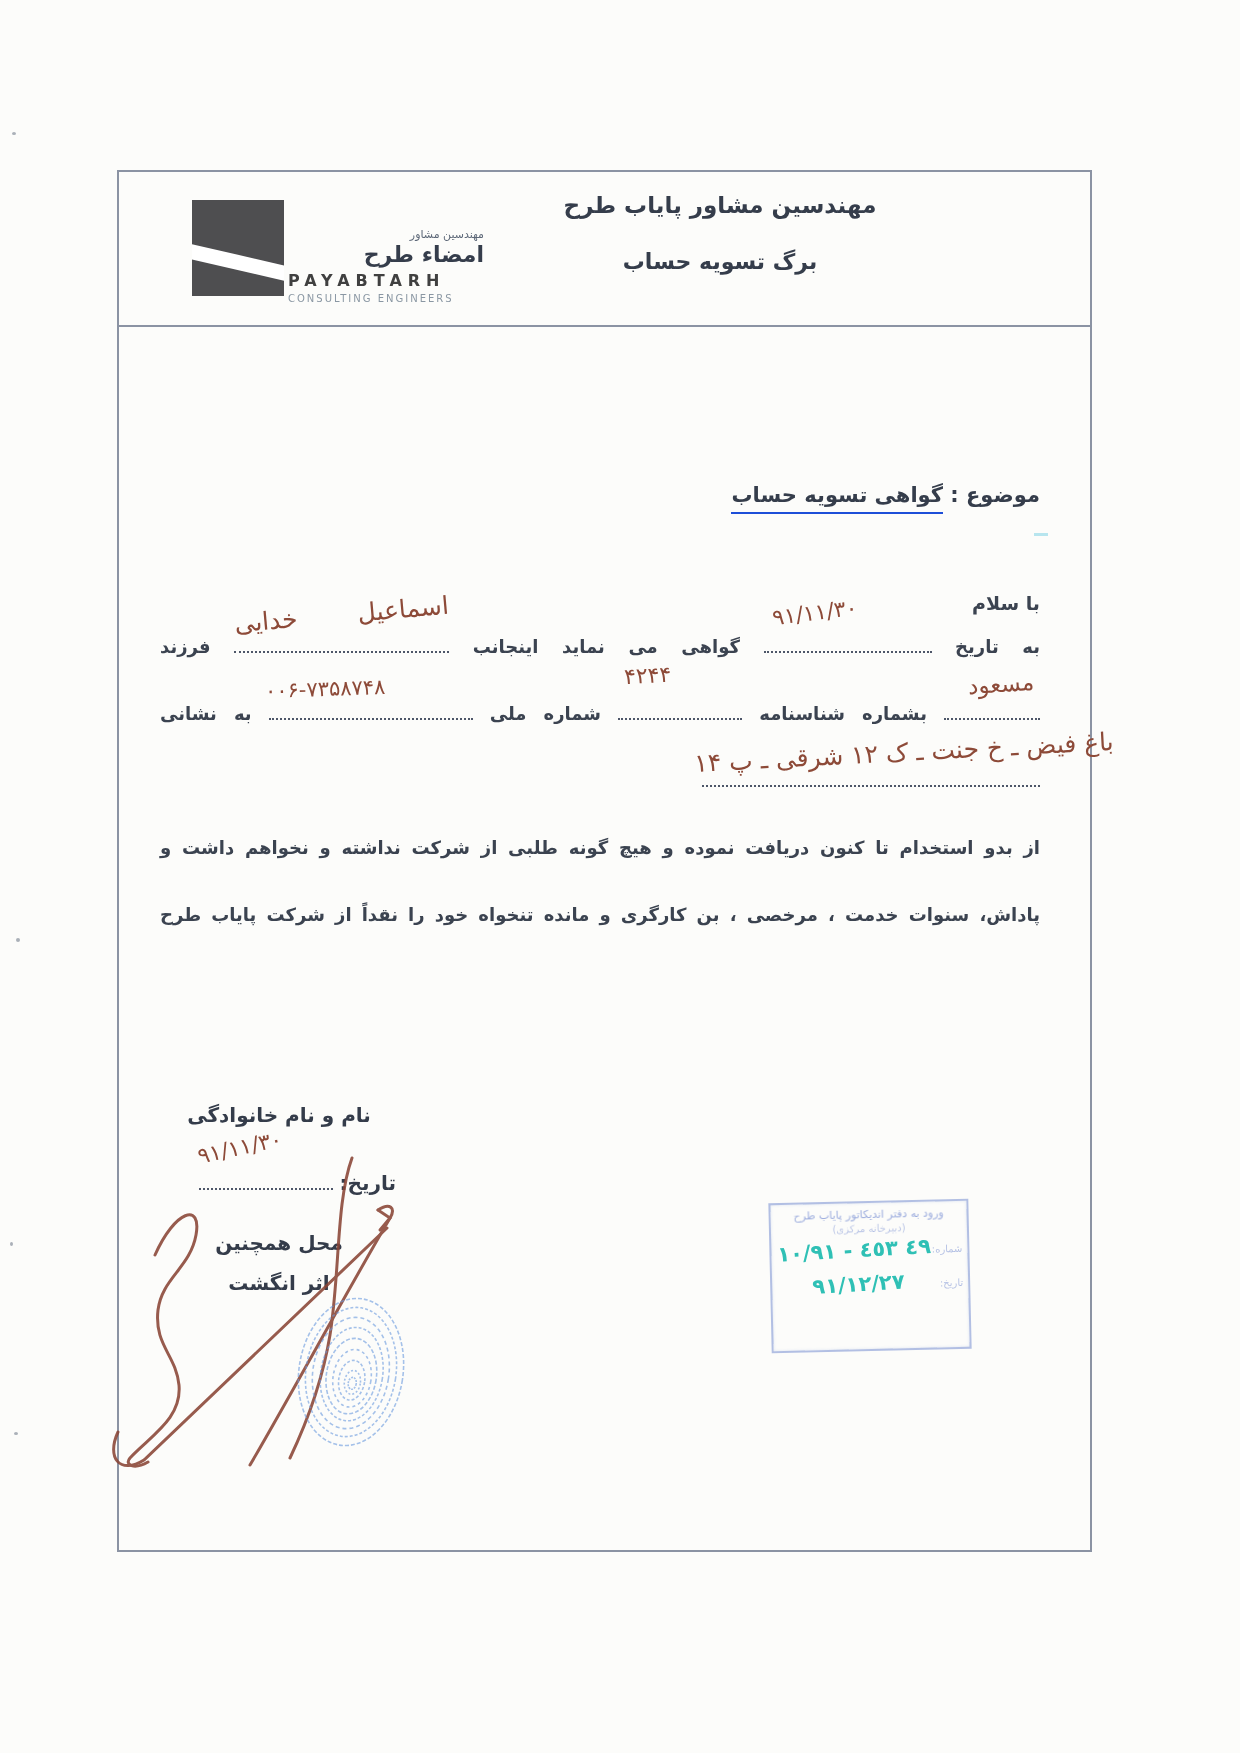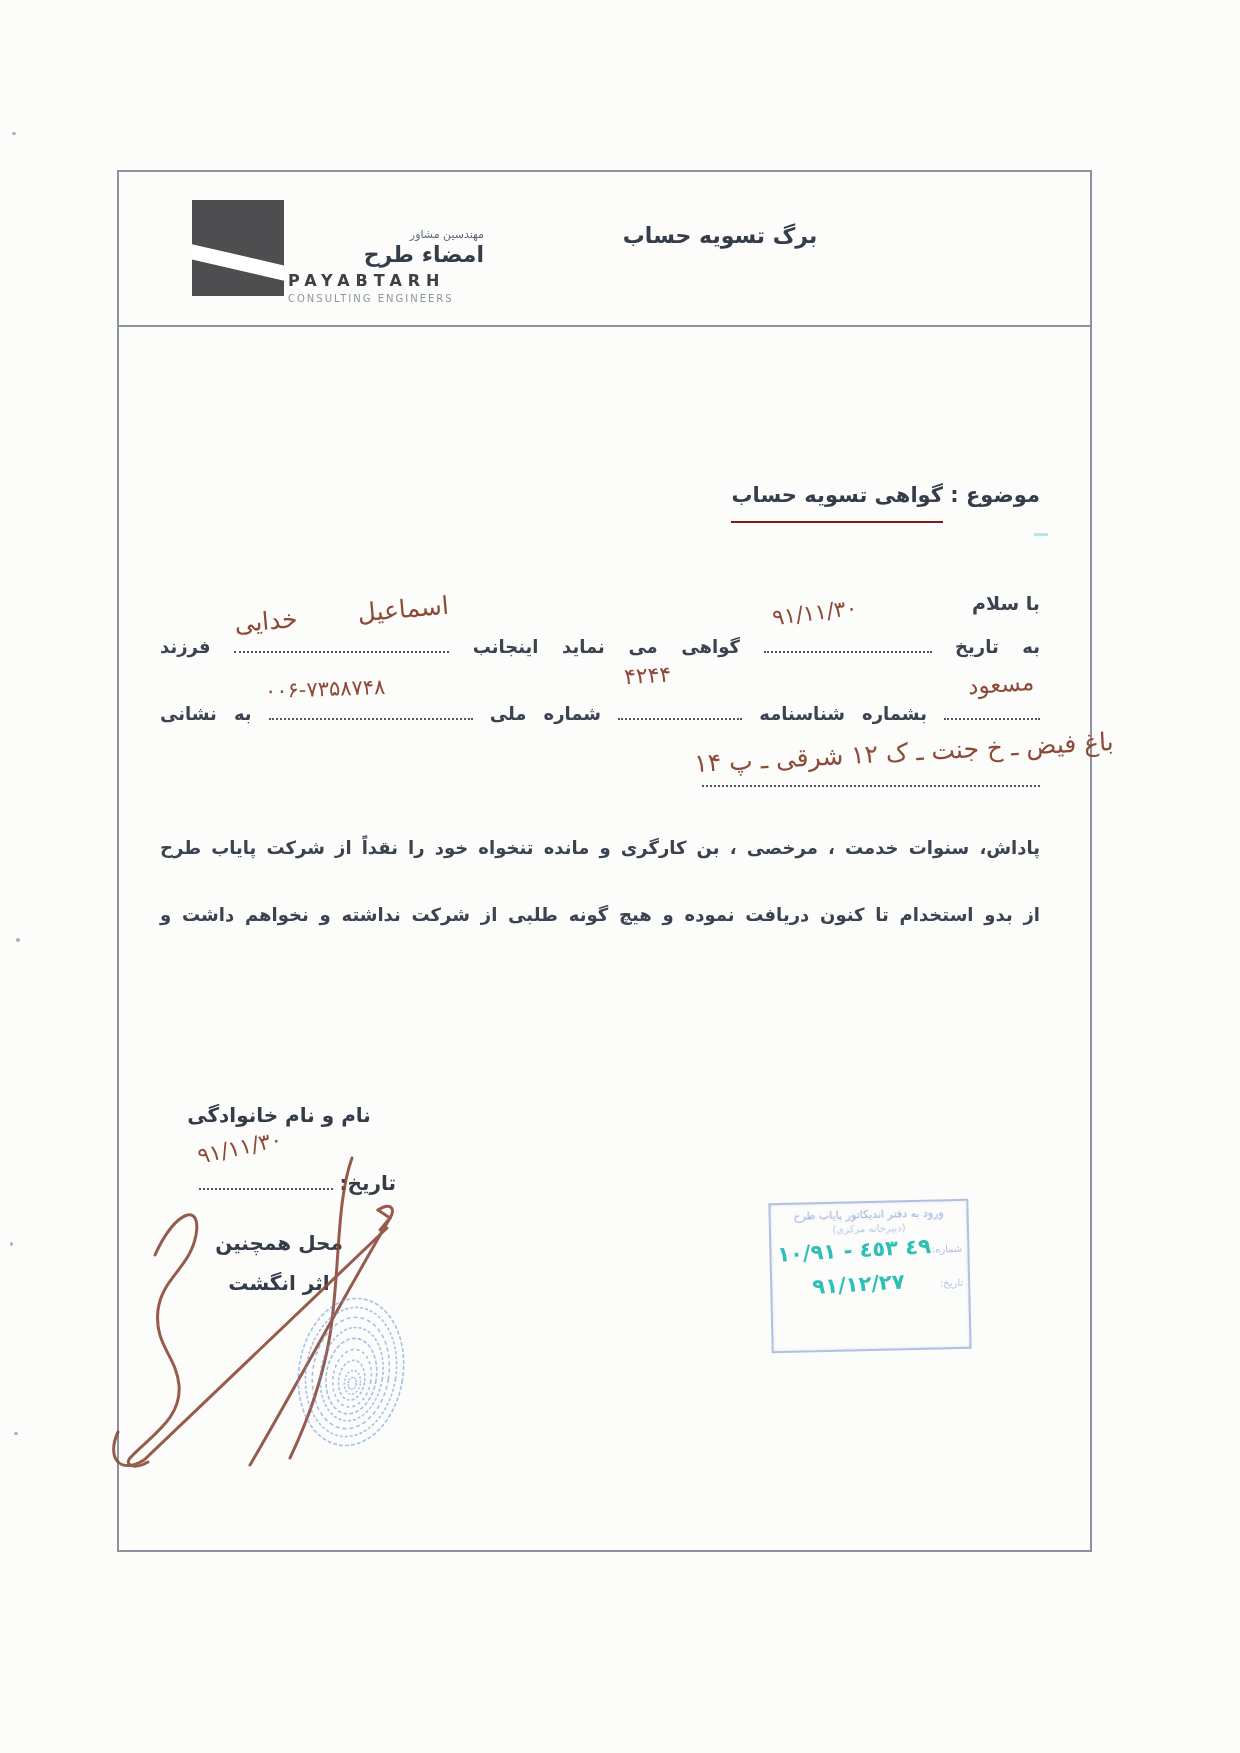--- a/index.html
+++ b/index.html
@@ -22,21 +22,21 @@
   .logo-sub-en{font-size:10px;letter-spacing:2px;color:#8a97a3;margin-top:3px;}
 
   
   .header-title{position:absolute;left:552px;top:192px;width:336px;text-align:center;
     color:#353d4b;font-weight:bold;direction:rtl;}
   .header-title .t1{font-size:23px;}
   .header-title .t2{font-size:22px;margin-top:31px;}
 
   
   .subject{position:absolute;top:483px;right:200px;direction:rtl;font-size:21px;font-weight:bold;color:#353d4b;}
-  .subject .u{border-bottom:2px solid #7f1d1d;padding-bottom:14px;margin-top:42px;}
+  .subject .u{border-bottom:2px solid #1d4ed8;padding-bottom:5px;margin-top:42px;}
 
   .greeting{position:absolute;top:592px;right:200px;direction:rtl;font-size:19px;font-weight:bold;}
 
   
   .body-text{position:absolute;top:613px;left:160px;width:880px;direction:rtl;
     font-size:18px;font-weight:bold;line-height:67px;color:#3b4350;}
   .bline{text-align:justify;text-align-last:justify;height:67px;white-space:nowrap;}
   .bline.last{text-align-last:right;}
   .blank{display:inline-block;border-bottom:2px dotted #4d5668;position:relative;height:1.05em;vertical-align:baseline;}
   .w-date{width:168px}.w-name{width:215px}.w-father{width:96px}.w-id{width:124px}
@@ -91,20 +91,21 @@
   <div class="logo-stripe"></div>
 </div>
 <div class="logo-text">
   <div class="logo-tagline">مهندسین مشاور</div>
   <div class="logo-name-fa">امضاء طرح</div>
   <div class="logo-name-en">PAYABTARH</div>
   <div class="logo-sub-en">CONSULTING ENGINEERS</div>
 </div>
 
 <div class="header-title">
+  <div class="t1">مهندسین مشاور پایاب طرح</div>
   <div class="t2">برگ تسویه حساب</div>
 </div>
 
 <div class="subject">
   <span>موضوع :</span>
   <span class="u">گواهی تسویه حساب</span>
 </div>
 
 <div class="greeting">با سلام</div>
 
@@ -132,22 +133,22 @@
     <span class="blank w-nid">
       <span class="hand h-nid ltr">۰۰۶-۷۳۵۸۷۴۸</span>
     </span>
     <span>به نشانی</span>
   </div>
   <div class="bline">
     <span class="blank w-addr">
       <span class="hand h-addr">باغ فیض ـ خ جنت ـ ک ۱۲ شرقی ـ پ ۱۴</span>
     </span>
   </div>
+  <div class="bline">از بدو استخدام تا کنون دریافت نموده و هیچ گونه طلبی از شرکت نداشته و نخواهم داشت و</div>
   <div class="bline">پاداش، سنوات خدمت ، مرخصی ، بن کارگری و مانده تنخواه خود را نقداً از شرکت پایاب طرح</div>
-  <div class="bline">از بدو استخدام تا کنون دریافت نموده و هیچ گونه طلبی از شرکت نداشته و نخواهم داشت و</div>
 </div>
 
 <div class="sig-block">
   <div class="sig-row1">نام و نام خانوادگی</div>
   <div class="sig-row2">
     <span>تاریخ:</span>
     <span class="blank w-sigdate">
       <span class="hand h-sigdate ltr">۹۱/۱۱/۳۰</span>
     </span>
   </div>

